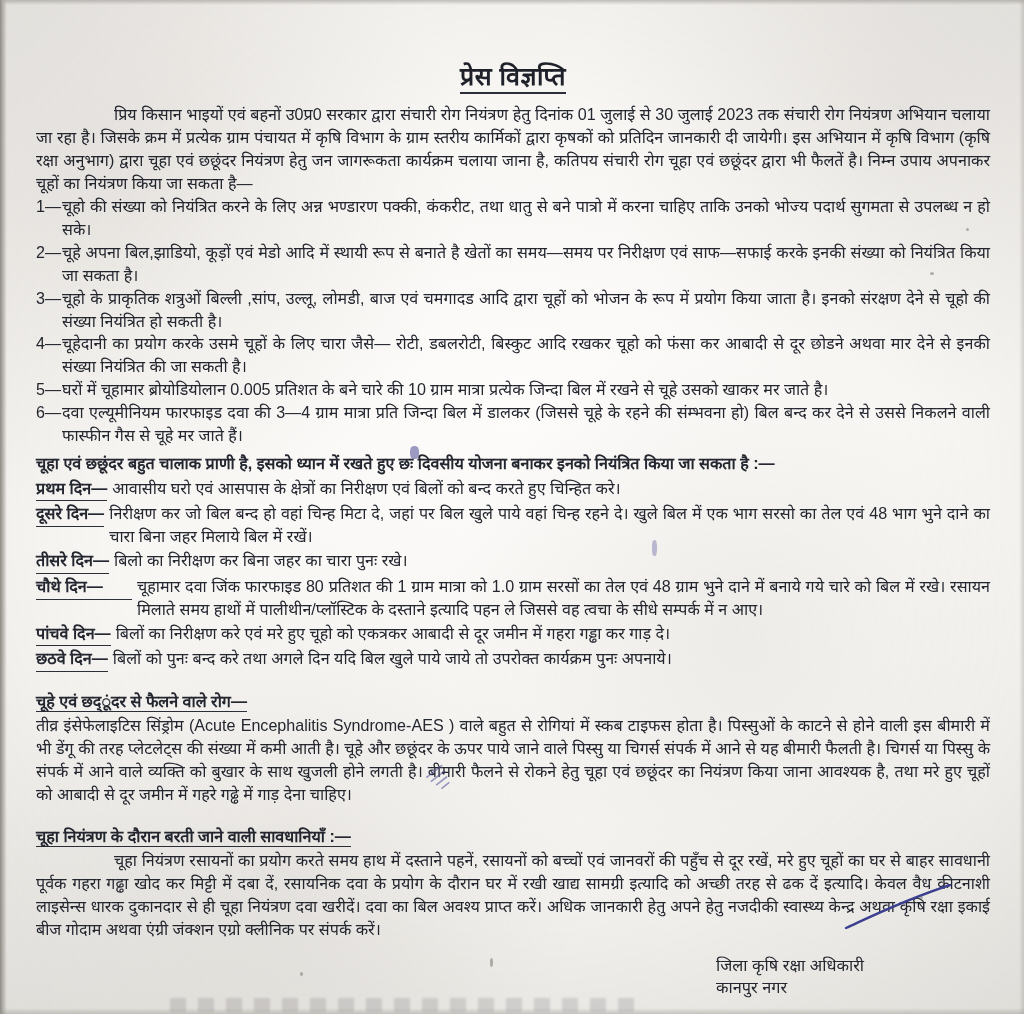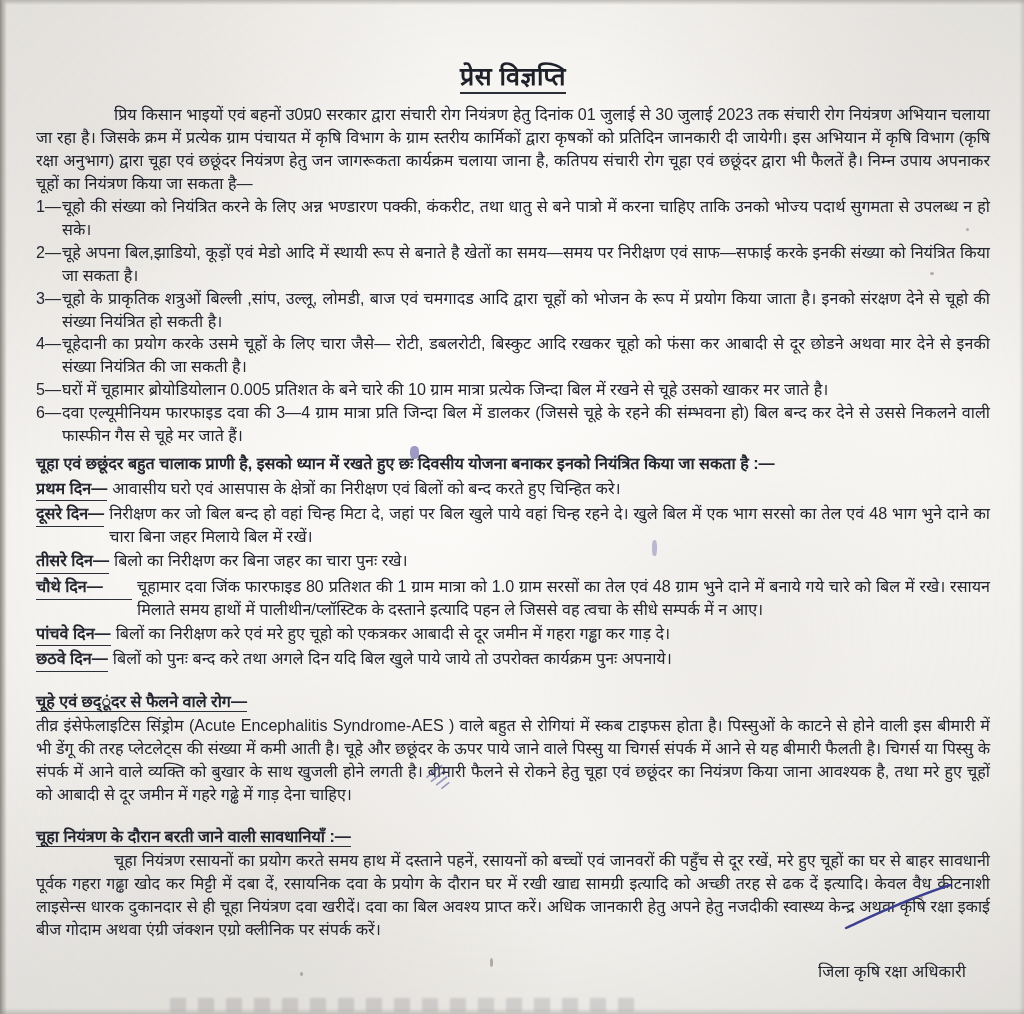--- a/index.html
+++ b/index.html
@@ -154,22 +154,22 @@
   .sec-body { margin-top: 0; }
   .sec-body.indent { text-indent: 78px; }
 
   .disease-block { margin-top: 16px; }
   .precaution-block { margin-top: 20px; }
 
   
   .sign-wrap {
     position: absolute;
     right: 58px;
-    bottom: 32px;
-    text-align: right;
+    bottom: 16px;
+    text-align: left;
     z-index: 5;
     width: 250px;
   }
   .sign-stroke {
     position: absolute;
     right: 62px;
     bottom: 84px;
     width: 120px;
     height: 46px;
     z-index: 5;
@@ -322,20 +322,21 @@
     </div>
 
   </div>
 
   <svg class="sign-stroke" viewBox="0 0 120 46">
     <path d="M4 44 C 30 32, 62 16, 108 1" stroke="#3b3f8f" stroke-width="2.4" fill="none" stroke-linecap="round"></path>
   </svg>
 
   <div class="sign-wrap">
     <div class="sign-line">जिला कृषि रक्षा अधिकारी</div>
+    <div class="sign-line">कानपुर नगर</div>
   </div>
 
   <svg class="stamp-ghost" viewBox="0 0 36 40">
     <g transform="rotate(-38 18 20)" fill="none" stroke="#4a4896" stroke-width="1.6" opacity=".75">
       <path d="M6 10 L26 10"></path>
       <path d="M7 16 L25 16"></path>
       <path d="M9 22 L23 22"></path>
       <path d="M11 28 L21 28"></path>
     </g>
   </svg>

